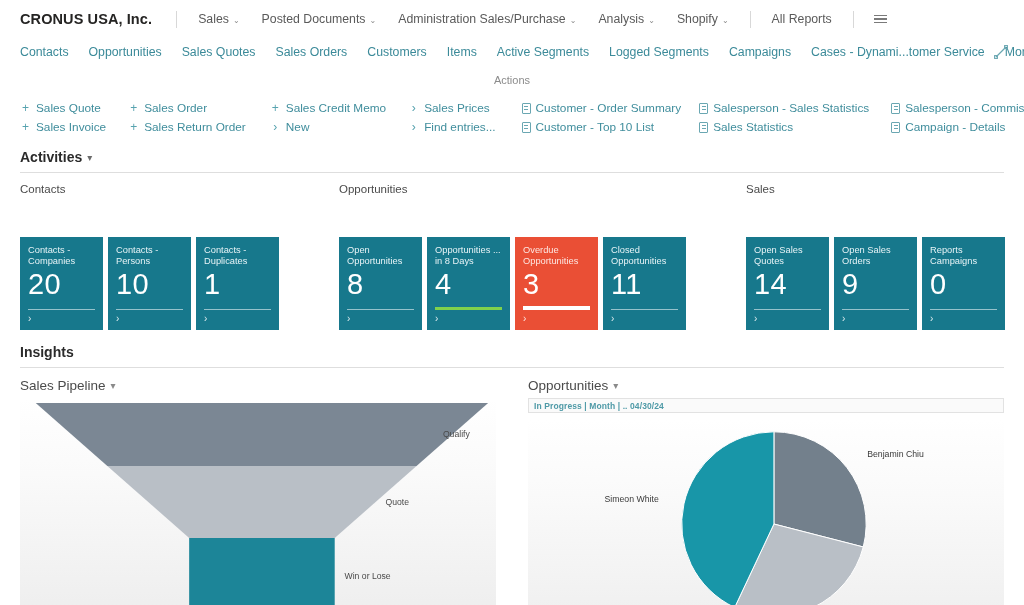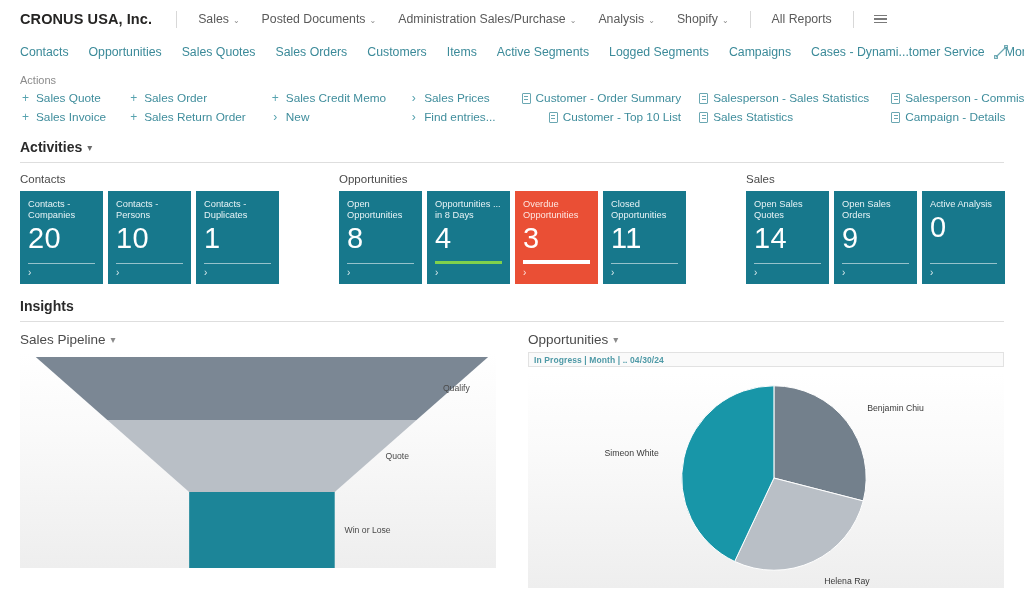--- a/index.html
+++ b/index.html
@@ -45,21 +45,21 @@
     cursor:default;
   }
   .tabitem:first-child { padding-left: 0; }
   .expand-icon {
     position:absolute; right: 14px; top: 5px;
     width: 18px; height:18px; color:#6aa7b2;
   }
 
   
   .actions-wrap { padding: 8px 20px 0 20px; }
-  .actions-title { font-size: 11px; color:#8b8b8b; margin-bottom: 5px; }
+  .actions-title { font-size: 11px; color:#8b8b8b; margin-bottom: 15px; text-align: center; }
   .actions-grid { display:flex; align-items:flex-start; }
   .acol { display:flex; flex-direction:column; gap:4px; }
   .act {
     display:flex; align-items:center; gap:5px;
     font-size: 11.8px; color:#3f8d9c; white-space:nowrap; line-height:15px;
     cursor:default;
   }
   .act .gl { color:#57a3af; font-size: 12px; width:11px; display:inline-block; text-align:center; }
   .act .rpt {
     width:9px; height:11px; border:1.3px solid #6aa7b2; border-radius:1px;
@@ -74,21 +74,21 @@
     font-size: 14px; font-weight: bold; color:#2b2b2b;
     display:flex; align-items:center; gap:5px; padding-bottom: 7px;
   }
   .sec-h .caret { font-size:10px; font-weight:normal; color:#6b6b6b; }
   .sec-rule { height:1px; background:#dedede; }
 
   
   .cuegroups { display:flex; gap: 60px; padding: 10px 20px 0 20px; }
   .cuegroup { display:flex; flex-direction:column; }
   .cue-label { font-size: 11.5px; color:#4a4a4a; margin-bottom: 6px; }
-  .tiles { display:flex; gap: 5px; }
+  .tiles { display:flex; gap: 5px; margin-top: 36px; }
   .tile {
     width: 83px; height: 93px;
     background:#17788c; color:#ffffff;
     padding: 8px 8px 6px 8px;
     display:flex; flex-direction:column;
     position:relative; cursor:default;
   }
   .tile.red { background:#ea4f35; }
   .tile-cap { font-size: 9.3px; line-height: 11px; color:#e7f3f6; font-weight:300; }
   .tile.red .tile-cap { color:#fde6e1; }
@@ -245,21 +245,21 @@
         <div class="acol" style="margin-left: 22px;">
           <div class="act">
             <span class="gl">›</span>
             <span>Sales Prices</span>
           </div>
           <div class="act">
             <span class="gl">›</span>
             <span>Find entries...</span>
           </div>
         </div>
-        <div class="acol" style="margin-left: 26px; align-items: flex-end;">
+        <div class="acol" style="margin-left: 26px;">
           <div class="act">
             <span class="rpt"></span>
             <span>Customer - Order Summary</span>
           </div>
           <div class="act">
             <span class="rpt"></span>
             <span>Customer - Top 10 List</span>
           </div>
         </div>
         <div class="acol" style="margin-left: 18px;">
@@ -372,21 +372,21 @@
           </div>
           <div class="tile">
             <div class="tile-cap">Open Sales Orders</div>
             <div class="tile-val">9</div>
             <div class="tile-foot">
               <div class="tile-bar"></div>
               <div class="tile-chev">›</div>
             </div>
           </div>
           <div class="tile">
-            <div class="tile-cap">Active Analysis</div>
+            <div class="tile-cap">Reports Campaigns</div>
             <div class="tile-val">0</div>
             <div class="tile-foot">
               <div class="tile-bar"></div>
               <div class="tile-chev">›</div>
             </div>
           </div>
         </div>
       </div>
     </div>
 

